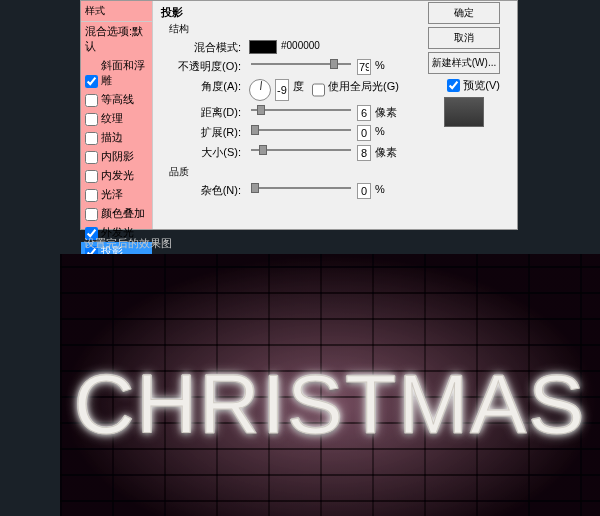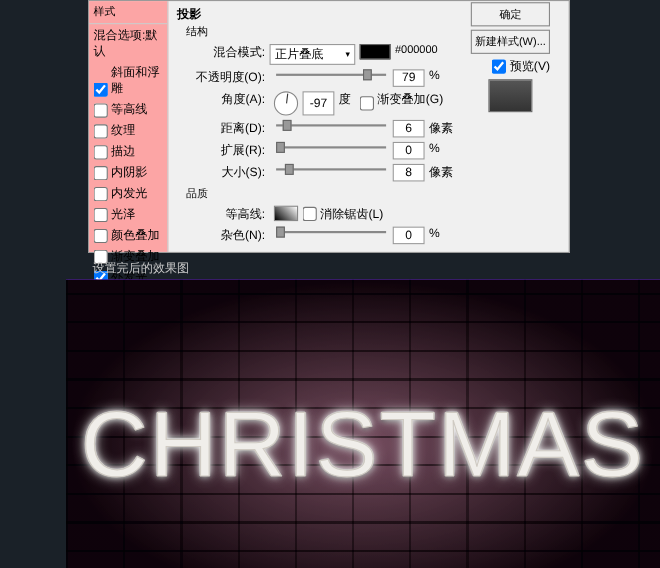--- a/index.html
+++ b/index.html
@@ -15,21 +15,21 @@
 .section-label{font-size:10px;margin:2px 0 4px 8px}
 .row{display:flex;margin:4px 0 4px 12px;font-size:10px}
 .row label{width:68px;text-align:right;margin-right:4px}
 .select{border:1px solid #999;padding:1px 4px;background:#fff;width:78px;display:inline-flex;align-items:center;justify-content:space-between}
 .select::after{content:"▾";font-size:8px}
 .swatch{width:28px;height:14px;background:#000;border:1px solid #666;margin:0 4px}
 .hex{font-size:10px}
 .slider{width:100px;height:10px;position:relative;margin:0 6px}
 .slider::before{content:"";position:absolute;top:4px;left:0;right:0;height:2px;background:#888}
 .slider-thumb{position:absolute;top:0;width:8px;height:10px;background:#999;border:1px solid #666}
-.num{width:29px;border:1px solid #999;text-align:center;padding:1px;background:#fff}
+.num{width:14px;border:1px solid #999;text-align:center;padding:1px;background:#fff}
 .unit{margin-left:4px}
 .dial{width:22px;height:22px;border:1px solid #888;border-radius:50%;position:relative;margin:0 4px;background:#fff}
 .dial-hand{position:absolute;width:1px;height:9px;background:#333;left:50%;top:50%;transform-origin:top;transform:rotate(187deg)}
 .cb{margin-right:3px}
 .grad{width:22px;height:14px;background:linear-gradient(45deg,#000,#fff);border:1px solid #888;margin:0 4px}
 .right-buttons{position:absolute;top:2px;left:428px;width:72px}
 .btn{display:block;width:100%;border:1px solid #888;background:#f0f0f0;padding:3px 0;text-align:center;font-size:10px;margin-bottom:3px;cursor:pointer}
 .preview-cb{display:flex;align-items:center;justify-content:flex-end;font-size:10px;margin:4px 0}
 .preview-sw{width:40px;height:30px;background:linear-gradient(#555,#333);border:1px solid #666;margin:4px auto}
 .caption{position:absolute;top:236px;left:84px;color:#c8c8c8;font-size:11px}
@@ -79,42 +79,35 @@
         </div>
         <div class="sidebar-item">
           <input type="checkbox" style="">
           <span>光泽</span>
         </div>
         <div class="sidebar-item">
           <input type="checkbox" style="">
           <span>颜色叠加</span>
         </div>
         <div class="sidebar-item">
-          <input type="checkbox" style="">
-          <span>渐变叠加</span>
-        </div>
-        <div class="sidebar-item">
           <input type="checkbox" checked="" style="">
           <span>外发光</span>
         </div>
         <div class="sidebar-item selected">
           <input type="checkbox" checked="" style="">
           <span>投影</span>
         </div>
       </div>
  </div>
  <div class="main">
   <div class="panel-title">投影</div>
   <div class="section-label">结构</div>
 
   <div class="row">
    <label>混合模式:</label>
-   <div class="select">
-          <span>正片叠底</span>
-        </div>
    <div class="swatch"></div>
    <span class="hex">#000000</span>
   </div>
 
   <div class="row">
    <label>不透明度(O):</label>
    <div class="slider">
           <div class="slider-thumb" style="left:79%"></div>
         </div>
    <input class="num" value="79" style="">
@@ -122,21 +115,21 @@
   </div>
 
   <div class="row">
    <label>角度(A):</label>
    <div class="dial">
           <div class="dial-hand"></div>
         </div>
    <input class="num" value="-97" style="">
    <span class="unit">度</span>
    <input type="checkbox" class="cb" style="margin-left: 8px;">
-   <span>渐变叠加(G)</span>
+   <span>使用全局光(G)</span>
   </div>
 
   <div class="row">
    <label>距离(D):</label>
    <div class="slider">
           <div class="slider-thumb" style="left:6%"></div>
         </div>
    <input class="num" value="6" style="">
    <span class="unit">像素</span>
   </div>
@@ -154,40 +147,35 @@
    <label>大小(S):</label>
    <div class="slider">
           <div class="slider-thumb" style="left:8%"></div>
         </div>
    <input class="num" value="8" style="">
    <span class="unit">像素</span>
   </div>
 
   <div class="section-label">品质</div>
 
-  <div class="row">
-   <label>等高线:</label>
-   <div class="grad"></div>
-   <input type="checkbox" class="cb" style="">
-   <span>消除锯齿(L)</span>
-  </div>
 
   <div class="row">
    <label>杂色(N):</label>
    <div class="slider">
           <div class="slider-thumb" style="left:0"></div>
         </div>
    <input class="num" value="0" style="">
    <span class="unit">%</span>
   </div>
  </div>
 </div>
 
 <div class="right-buttons">
  <button class="btn">确定</button>
+ <button class="btn">取消</button>
  <button class="btn">新建样式(W)...</button>
  <div class="preview-cb">
   <input type="checkbox" checked="" class="cb" style="">
   <span>预览(V)</span>
  </div>
  <div class="preview-sw"></div>
 </div>
 
 <div class="caption">设置完后的效果图</div>
 

